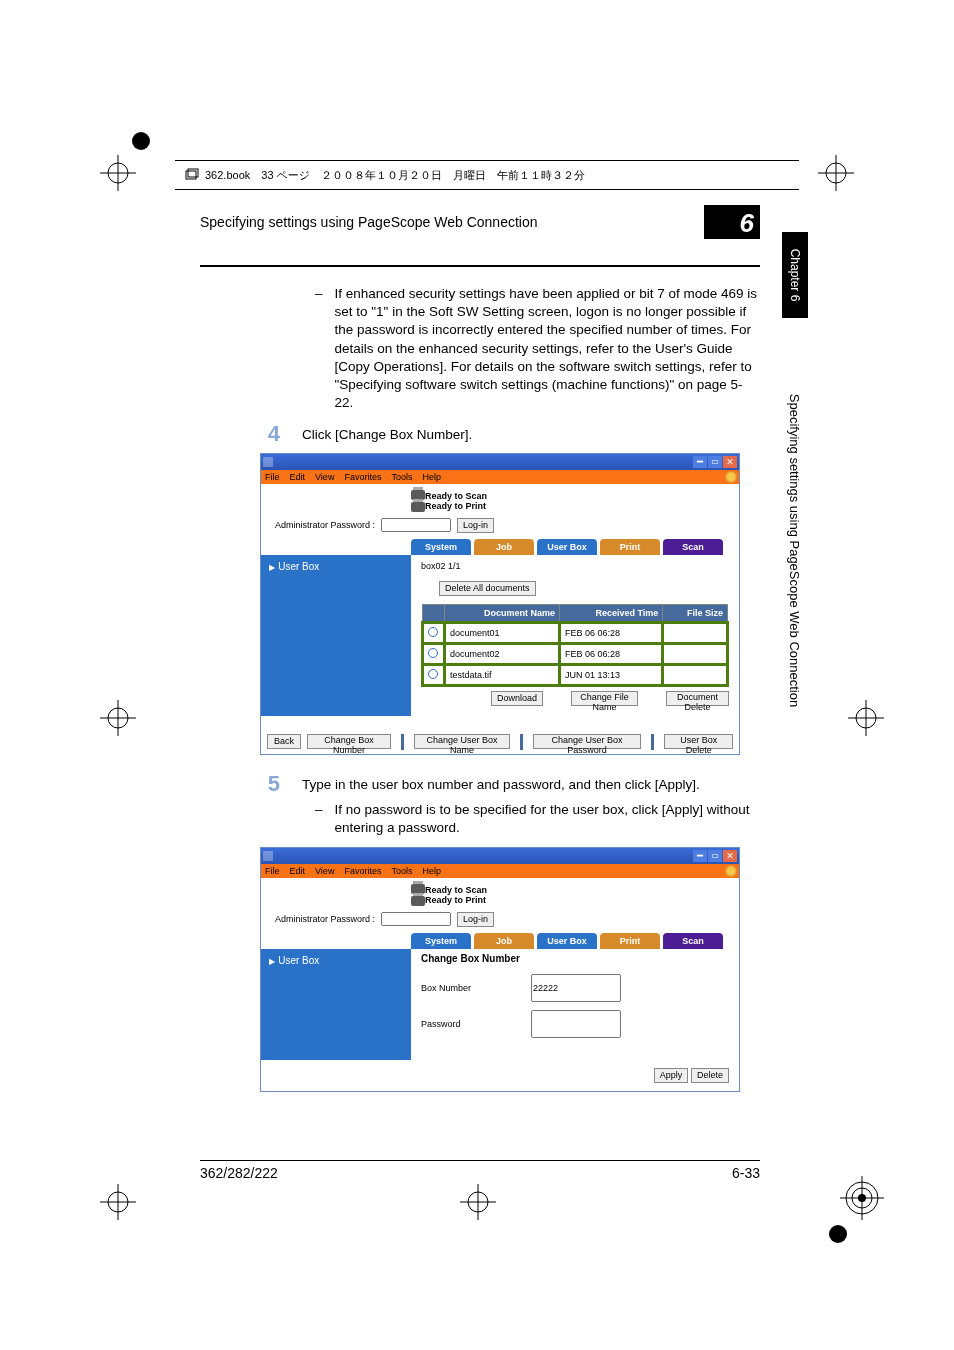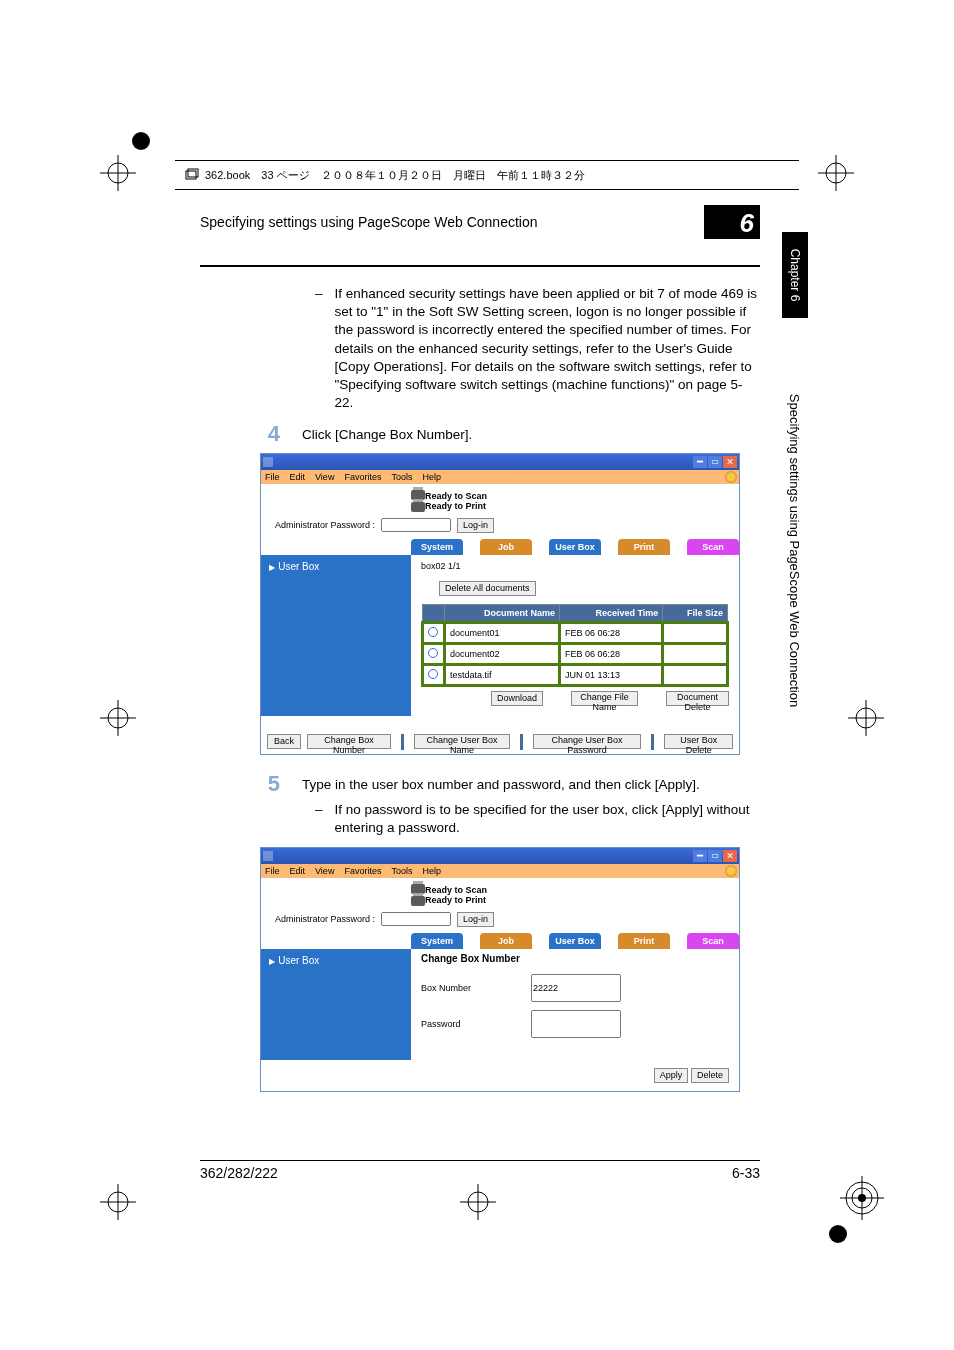--- a/index.html
+++ b/index.html
@@ -122,21 +122,21 @@
     align-items: center;
     padding: 0 2px;
   }
   .tb-icon { width: 10px; height: 10px; background: #fff; opacity: .3; }
   .tb-btns { display: flex; gap: 1px; }
   .tb-btn { width: 14px; height: 12px; display:flex; align-items:center; justify-content:center; }
   .tb-min { background: #4d7de0; color:#fff; font-size:10px; }
   .tb-max { background: #4d7de0; color:#fff; font-size:8px; }
   .tb-close { background: #e46a4a; color:#fff; font-size:9px; }
   .win-menubar {
-    background: #fdba74;
+    background: #f97316;
     padding: 2px 4px;
     display: flex;
     gap: 10px;
     font-size: 9px;
     position: relative;
   }
   .win-menubar .ie-logo {
     position: absolute; right: 2px; top: 1px;
     width: 12px; height: 12px;
     background: radial-gradient(circle,#f7c948 40%,#e08f2c 70%);
@@ -159,35 +159,35 @@
     font-size: 9px;
   }
   .admin-row input[type=password]{ width:70px; height:14px; font-size:9px; }
   .admin-btn, .small-btn {
     font-size: 9px; padding: 0 5px; height: 15px;
     background: #efefef; border: 1px solid #888;
     cursor:pointer;
   }
 
   .tabs-row {
-    display:flex; gap:17px;
+    display:flex; gap:3px;
     padding: 0 0 0 150px;
     margin-top:-2px;
   }
   .tabs-row .tab {
     color:#fff; font-size:9px; font-weight:bold;
     padding: 3px 0; width: 60px; text-align:center;
     border-radius: 4px 4px 0 0;
     cursor:pointer;
   }
   .tab-system { background:#2a72c8; }
   .tab-job { background:#d68a2a; }
   .tab-userbox { background:#2a72c8; }
   .tab-print { background:#d68a2a; }
-  .tab-scan { background:#d946ef; }
+  .tab-scan { background:#4c1d95; }
 
   .content-flex { display:flex; }
   .sidebar {
     width: 150px; background:#2a72c8; color:#fff;
     padding: 6px 8px; font-size:10px;
   }
   .sidebar .tri { font-size:8px; margin-right:3px; }
   .main-panel {
     flex:1; padding: 6px 10px 10px 10px;
     font-size: 9px;

